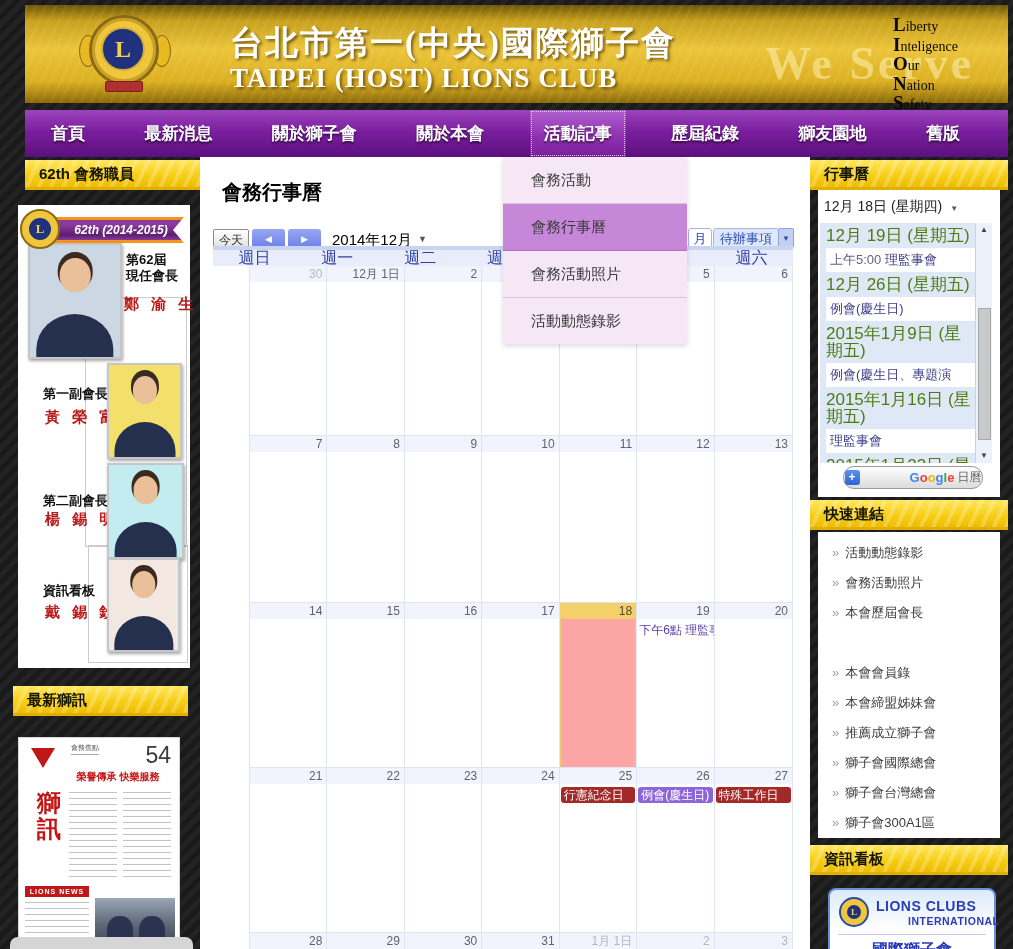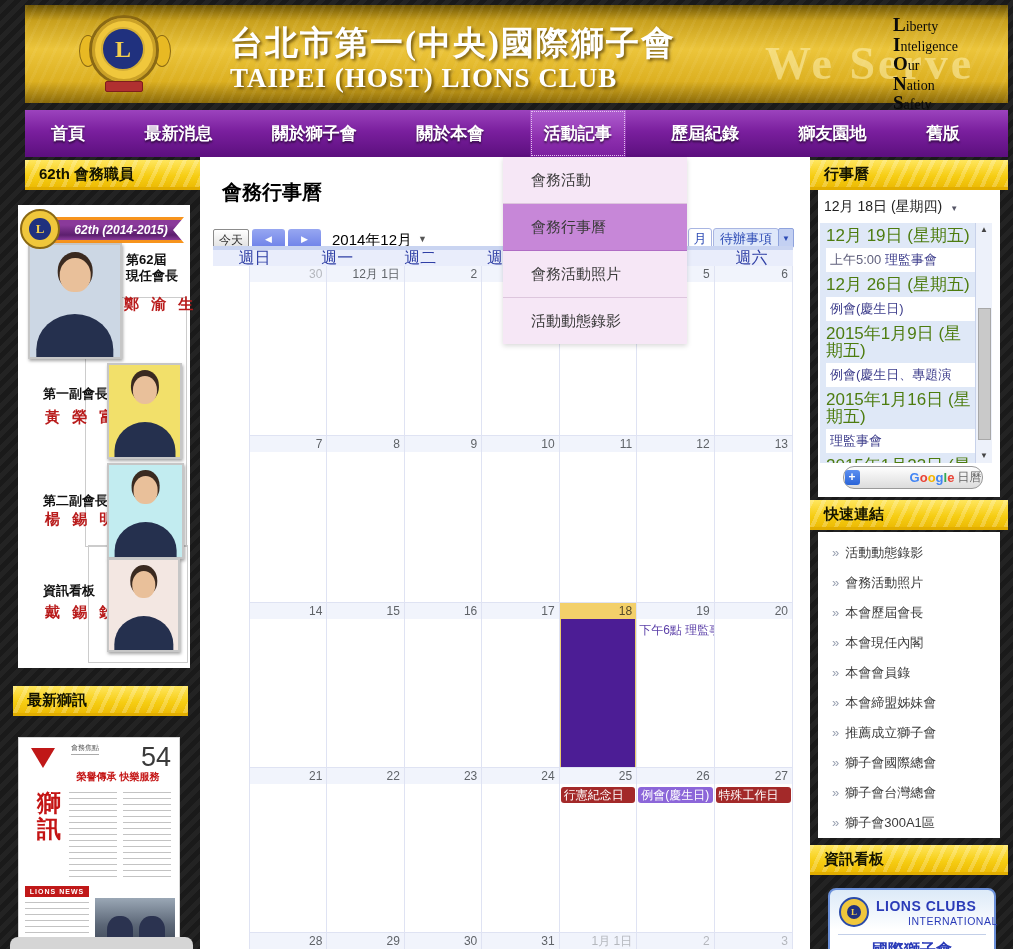--- a/index.html
+++ b/index.html
@@ -75,21 +75,21 @@
   .portrait::after{content:"";position:absolute;left:50%;bottom:0;width:86%;height:38%;transform:translateX(-50%);
     border-radius:60% 60% 0 0/100% 100% 0 0;background:#25304e;}
   .p-pres{background:#ccd7e4;} .p-vp1{background:#f2e06a;} .p-vp2{background:#c2ecf0;} .p-vp3{background:#f3e7e2;}
   .org-label{position:absolute;font-size:13px;font-weight:bold;color:#111;white-space:nowrap;}
   .org-name{position:absolute;font-size:15px;font-weight:bold;color:#b91c1c;letter-spacing:4px;white-space:nowrap;}
 
   .magazine{left:18px;top:737px;width:160px;height:212px;background:#fff;border:1px solid #d6d6d6;z-index:4;overflow:hidden;}
   .mag-tri{position:absolute;left:12px;top:10px;width:0;height:0;border-left:12px solid transparent;
     border-right:12px solid transparent;border-top:20px solid #c01818;}
   .mag-sec{position:absolute;left:52px;top:5px;font-size:7px;color:#555;border-bottom:1px solid #aaa;padding-bottom:1px;}
-  .mag-issue{position:absolute;right:8px;top:4px;font-size:27px;color:#3a3a3a;}
+  .mag-issue{position:absolute;right:8px;top:4px;font-size:23px;color:#3a3a3a;}
   .mag-head{position:absolute;left:40px;top:32px;width:118px;text-align:center;font-size:10px;font-weight:bold;color:#c41414;}
   .mag-mast{position:absolute;left:16px;top:52px;width:28px;font:bold 24px "Liberation Serif",serif;color:#c41414;
     line-height:26px;text-align:center;}
   .mag-mast-sub{position:absolute;left:16px;top:108px;width:28px;font-size:6px;color:#c41414;text-align:center;line-height:7px;}
   .tlines{position:absolute;background:repeating-linear-gradient(180deg,#c3c3c3 0 1px,transparent 1px 6px);}
   .mag-news{position:absolute;left:6px;top:148px;width:64px;height:11px;background:#c01818;color:#fff;
     font:bold 7px "Liberation Sans",sans-serif;text-align:center;line-height:11px;letter-spacing:1px;}
   .mag-photo{position:absolute;left:76px;top:160px;width:80px;height:48px;
     background:linear-gradient(180deg,#9aa7b5 0%,#5d6878 55%,#3d4656 100%);}
   .mag-photo::before,.mag-photo::after{content:"";position:absolute;bottom:0;width:26px;height:30px;
@@ -116,21 +116,21 @@
   .cal-topstrip{height:4px;background:#c9d4f1;}
   .cal-weekdays{height:16px;background:#e9edfb;display:grid;grid-template-columns:repeat(7,1fr);}
   .wd{font-size:16px;color:#2f3fa5;text-align:center;line-height:16px;}
   .cal-grid{height:683px;overflow:hidden;border-left:1px solid #dfe3f3;border-right:1px solid #dfe3f3;box-sizing:border-box;margin-left:36px;}
   .cal-row{display:grid;grid-template-columns:repeat(7,1fr);height:167px;}
   .cal-cell{border-right:1px solid #dfe3f3;border-bottom:1px solid #dfe3f3;position:relative;overflow:hidden;cursor:pointer;}
   .cal-cell:last-child{border-right:none;}
   .cal-date{height:16px;background:#f1f4fc;font-size:12px;color:#5f6368;text-align:right;
     padding-right:4px;line-height:16px;white-space:nowrap;}
   .cal-date.muted{color:#b4b7bd;}
-  .cal-cell.today{background:#4c1d95;box-shadow:inset 1px 0 0 #eacc6e,inset -1px 0 0 #eacc6e;}
+  .cal-cell.today{background:#fca5a5;box-shadow:inset 1px 0 0 #eacc6e,inset -1px 0 0 #eacc6e;}
   .cal-cell.today .cal-date{background:#f3d06a;color:#55492a;}
   .cal-event-text{margin:3px 0 0 2px;font-size:12px;color:#5b3fa8;white-space:nowrap;overflow:hidden;cursor:pointer;}
   .cal-pill{margin:3px 1px 0 1px;height:16px;line-height:16px;border-radius:3px;color:#fff;font-size:12px;
     padding:0 3px;white-space:nowrap;overflow:hidden;cursor:pointer;}
 
   
   .rpanel{background:#fff;z-index:4;}
   .selector{position:absolute;left:6px;top:8px;font-size:14px;color:#222;cursor:pointer;white-space:nowrap;}
   .selector .sel-caret{font-size:8px;color:#556;margin-left:8px;}
   .agenda-list{position:absolute;left:2px;top:33px;width:172px;height:240px;background:#dfe8f7;overflow:hidden;}
@@ -151,21 +151,21 @@
   .gcal-label{font-size:12px;color:#666;}
   .qlink{position:absolute;left:14px;width:168px;height:30px;font-size:13px;color:#3c3c3c;cursor:pointer;white-space:nowrap;}
   .qlink .chev{color:#98a0b0;margin-right:6px;font-size:13px;}
   .lci{left:828px;top:888px;width:168px;height:70px;border:2px solid #6a8fd8;border-radius:8px;
     background:linear-gradient(180deg,#dcEAf8,#ffffff 60%);z-index:4;cursor:pointer;box-sizing:border-box;}
   .lci-logo{position:absolute;left:9px;top:7px;width:30px;height:30px;}
   .lci-logo .c1{position:absolute;inset:0;border-radius:50%;background:#f0c73c;border:2px solid #2a4aa8;box-sizing:border-box;}
   .lci-logo .c2{position:absolute;left:8px;top:8px;width:14px;height:14px;border-radius:50%;background:#20317e;
     color:#f3cf4e;font:bold 9px "Liberation Serif",serif;display:flex;align-items:center;justify-content:center;}
   .lci-l1{position:absolute;left:46px;top:8px;font-size:14px;font-weight:bold;color:#2a3bb8;letter-spacing:.5px;}
-  .lci-l2{position:absolute;left:46px;top:25px;font-size:10.5px;font-weight:normal;color:#2a3bb8;letter-spacing:.5px;padding-left:32px;}
+  .lci-l2{position:absolute;left:46px;top:25px;font-size:10.5px;font-weight:bold;color:#2a3bb8;letter-spacing:.5px;padding-left:32px;}
   .lci-div{position:absolute;left:8px;top:44px;width:148px;border-top:1px solid #c3cfe8;}
   .lci-l3{position:absolute;left:0;top:50px;width:100%;text-align:center;font-size:16px;font-weight:bold;color:#2a3bb8;}
 </style>
 </head>
 <body>
 
 <div class="page">
 
   <div class="abs masthead">
     <div class="abs logo">
@@ -434,21 +434,20 @@
       <span class="gcal-label">日曆</span>
     </div>
   </div>
 
   <div class="abs banner" style="left:810px;top:500px;width:184px;"><span>快速連結</span></div>
 
   <div class="abs rpanel" style="left:818px;top:532px;width:182px;height:306px;" id="qlinks">
       <div class="qlink" style="top: 12px;"><span class="chev">»</span><span>活動動態錄影</span></div>
       <div class="qlink" style="top: 42px;"><span class="chev">»</span><span>會務活動照片</span></div>
       <div class="qlink" style="top: 72px;"><span class="chev">»</span><span>本會歷屆會長</span></div>
-      <div class="qlink" style="top: 102px;"><span class="chev">»</span><span>本會現任內閣</span></div>
       <div class="qlink" style="top: 132px;"><span class="chev">»</span><span>本會會員錄</span></div>
       <div class="qlink" style="top: 162px;"><span class="chev">»</span><span>本會締盟姊妹會</span></div>
       <div class="qlink" style="top: 192px;"><span class="chev">»</span><span>推薦成立獅子會</span></div>
       <div class="qlink" style="top: 222px;"><span class="chev">»</span><span>獅子會國際總會</span></div>
       <div class="qlink" style="top: 252px;"><span class="chev">»</span><span>獅子會台灣總會</span></div>
       <div class="qlink" style="top: 282px;"><span class="chev">»</span><span>獅子會300A1區</span></div>
     </div>
 
   <div class="abs banner" style="left:810px;top:845px;width:184px;"><span>資訊看板</span></div>
 

